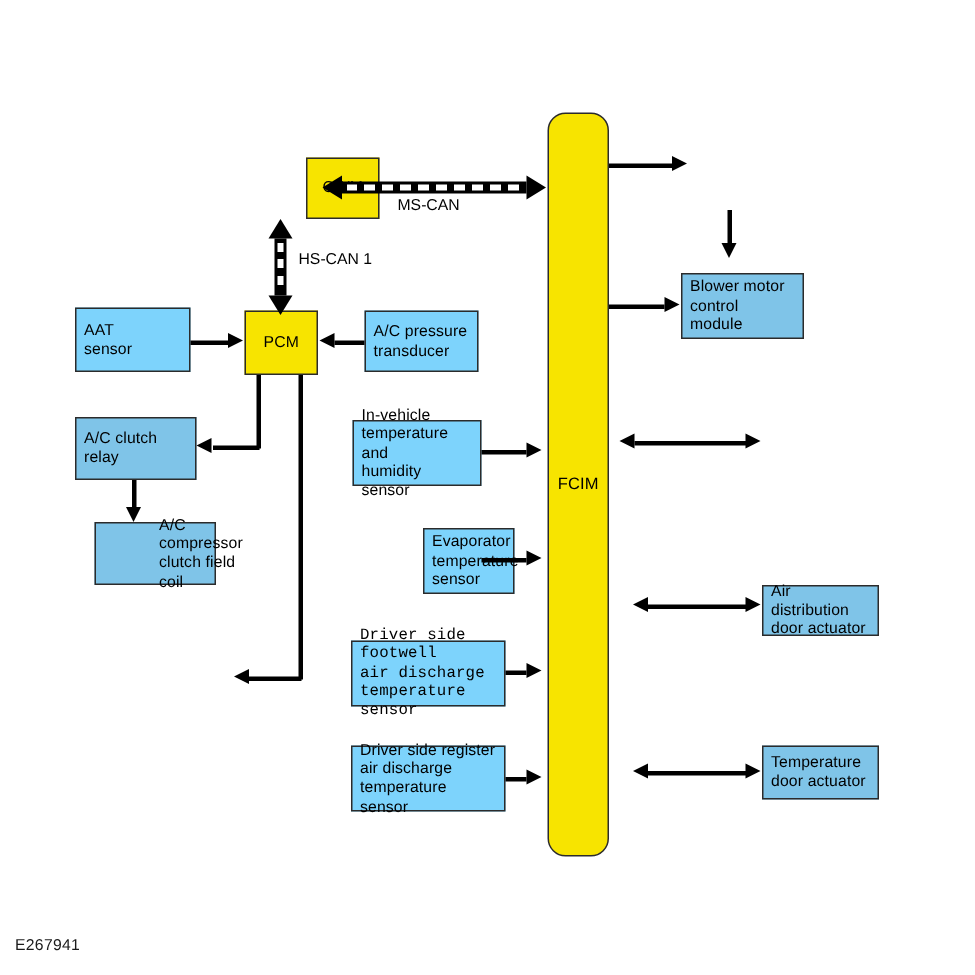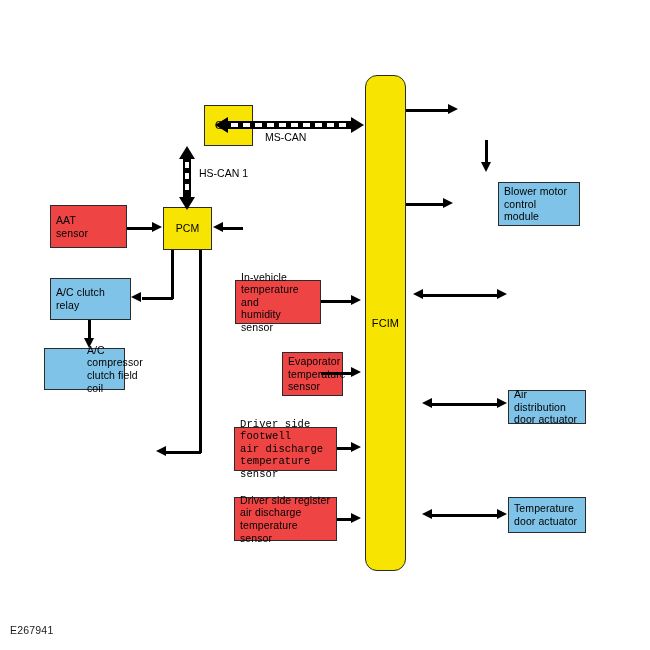--- a/index.html
+++ b/index.html
@@ -24,21 +24,21 @@
     font-size: 10.5px;
     line-height: 12.6px;
     color: #000000;
     padding: 4px 5px;
     display: flex;
     flex-direction: column;
     justify-content: center;
     white-space: pre-line;
     letter-spacing: 0.1px;
   }
-  .node.green { background: #ef4444; }
+  .node.green { background: #7dd3fc; }
   .node.blue  { background: #7FC4E8; }
   .node.yellow{ background: #F7E400; }
   .node.center-text {
     align-items: center;
     text-align: center;
   }
   .node.left-text {
     align-items: flex-start;
     text-align: left;
   }
@@ -153,26 +153,30 @@
 
   <div class="node yellow vbar" style="left:365px; top:75px; width:41px; height:496px;border-radius:12px;">
     <span>FCIM</span>
   </div>
 
   <div class="node green left-text" style="left:50px; top:205px; width:77px; height:43px;">
     <span>AAT
 sensor</span>
   </div>
 
+  <div class="node green left-text" style="left:243px; top:207px; width:76px; height:41px;">
+    <span>A/C pressure
+transducer</span>
+  </div>
 
   <div class="node blue left-text" style="left:50px; top:278px; width:81px; height:42px;">
     <span>A/C clutch relay</span>
   </div>
 
-  <div class="node blue left-text" style="left:44px; top:348px; width:81px; height:42px;padding-left:42px;">
+  <div class="node blue left-text" style="left:63px; top:348px; width:81px; height:42px;padding-left:42px;">
     <span>A/C compressor
 clutch field coil</span>
   </div>
 
 
   <div class="node green left-text" style="left:235px; top:280px; width:86px; height:44px;">
     <span>In-vehicle
 temperature and
 humidity sensor</span>
   </div>
@@ -189,21 +193,21 @@
 temperature sensor</span>
   </div>
 
   <div class="node green left-text" style="left:234px; top:497px; width:103px; height:44px;">
     <span>Driver side register
 air discharge
 temperature sensor</span>
   </div>
 
 
-  <div class="node blue left-text" style="left:454px; top:182px; width:82px; height:44px;margin-left:44px;">
+  <div class="node blue left-text" style="left:454px; top:182px; width:82px; height:44px;">
     <span>Blower motor
 control module</span>
   </div>
 
 
   <div class="node blue left-text" style="left:508px; top:390px; width:78px; height:34px;">
     <span>Air distribution
 door actuator</span>
   </div>
 

